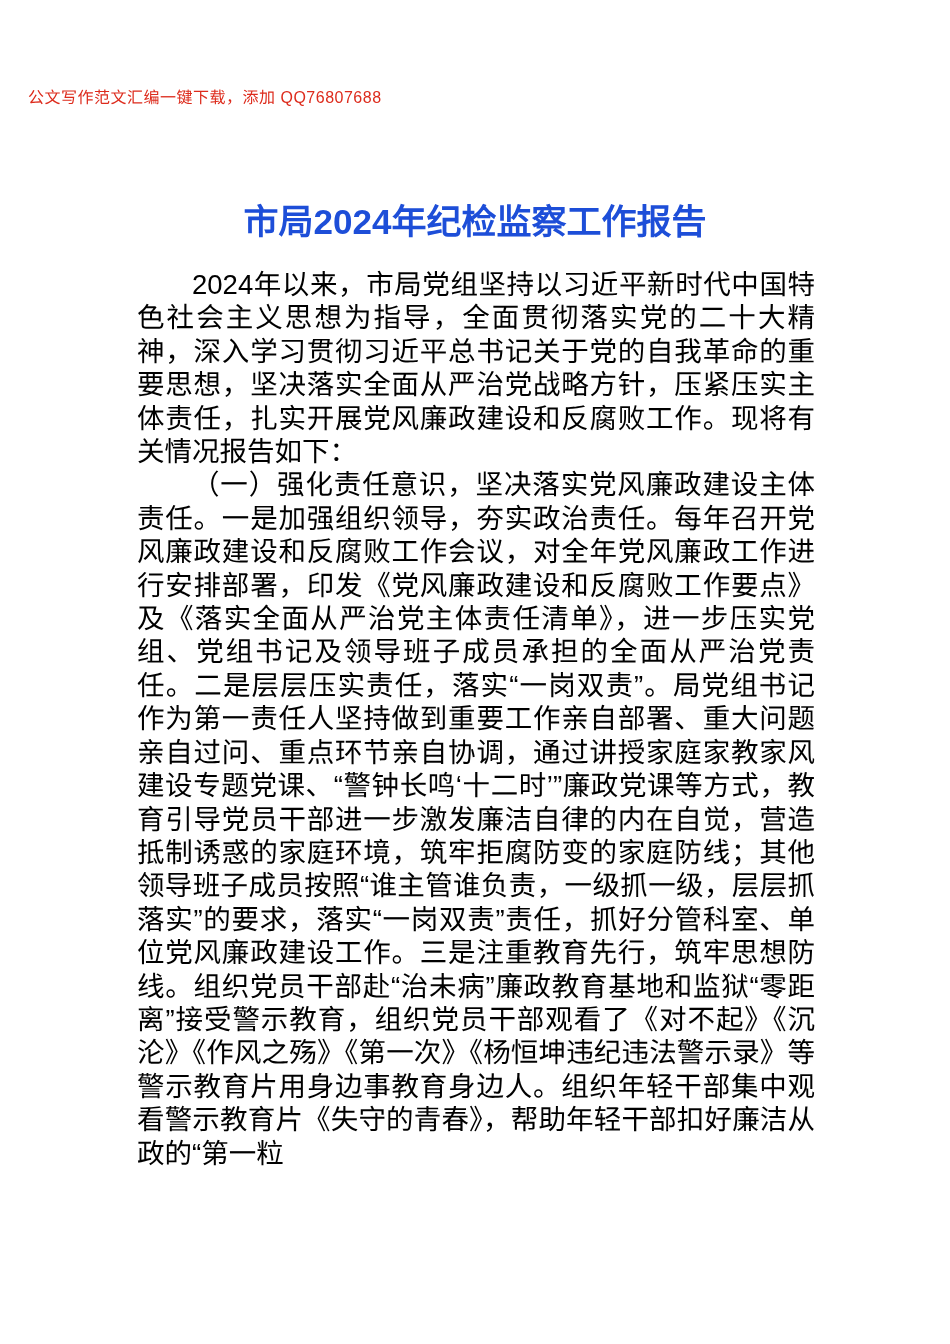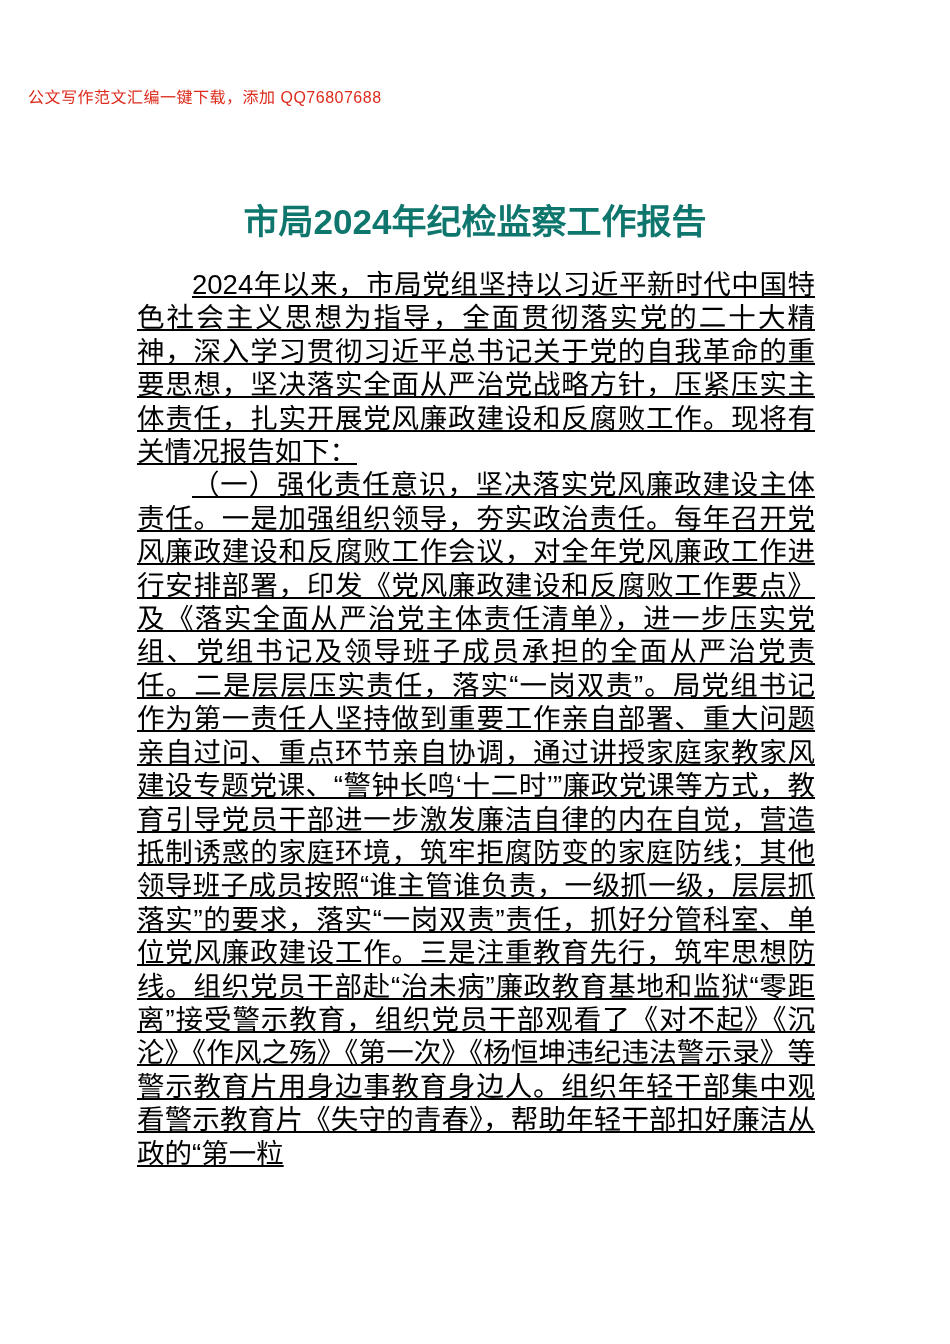--- a/index.html
+++ b/index.html
@@ -42,31 +42,30 @@
   
   .doc-title {
     position: absolute;
     top: 174px;
     left: 0;
     width: 950px;
     text-align: center;
     font-size: 35px;
     line-height: 50px;
     font-weight: 700;
-    color: #0f766e;
+    color: #1d4ed8;
     letter-spacing: 0px;
   }
 
   
   .doc-body {
     position: absolute;
     top: 268px;
     left: 137px;
     width: 678px;
-    text-decoration: underline;
   }
 
   .para {
     margin: 0;
     font-size: 27.5px;
     line-height: 33.4px;
     font-weight: 500;
     color: #000000;
     text-align: justify;
     text-justify: inter-ideograph;

